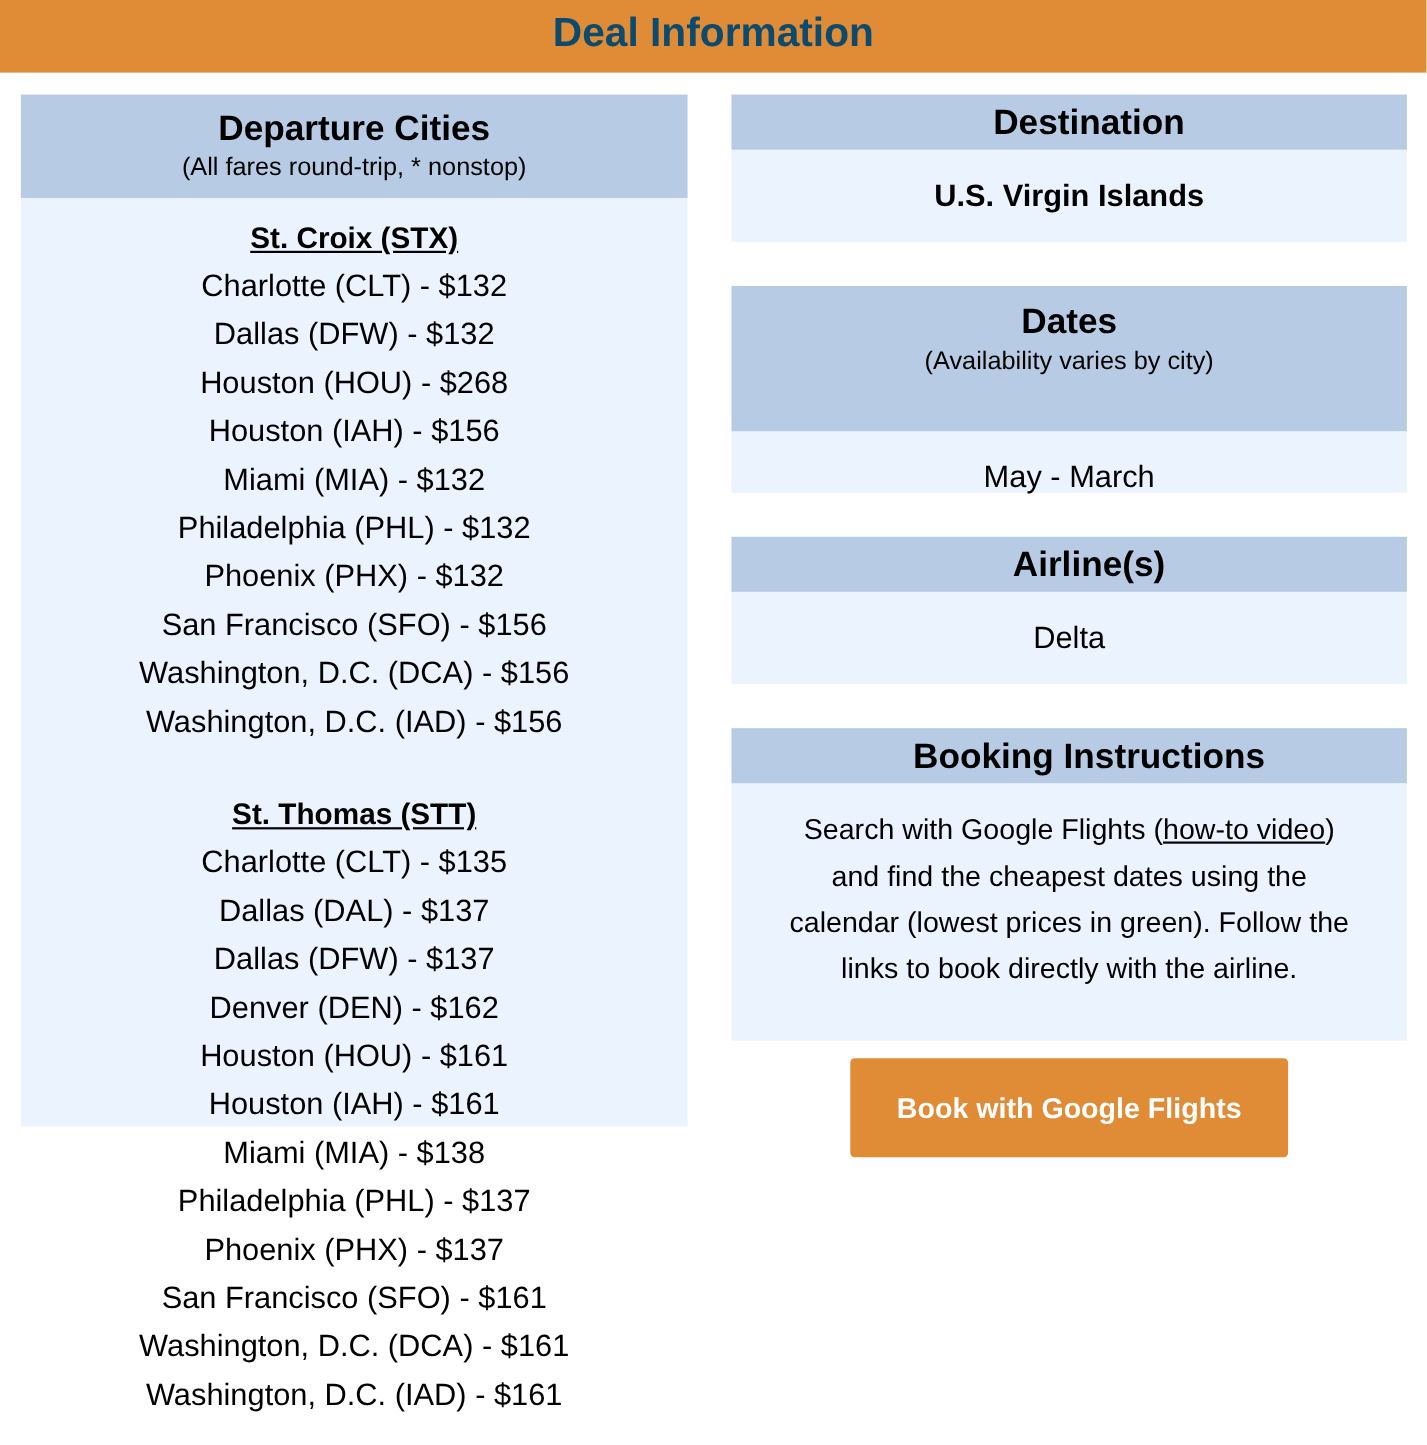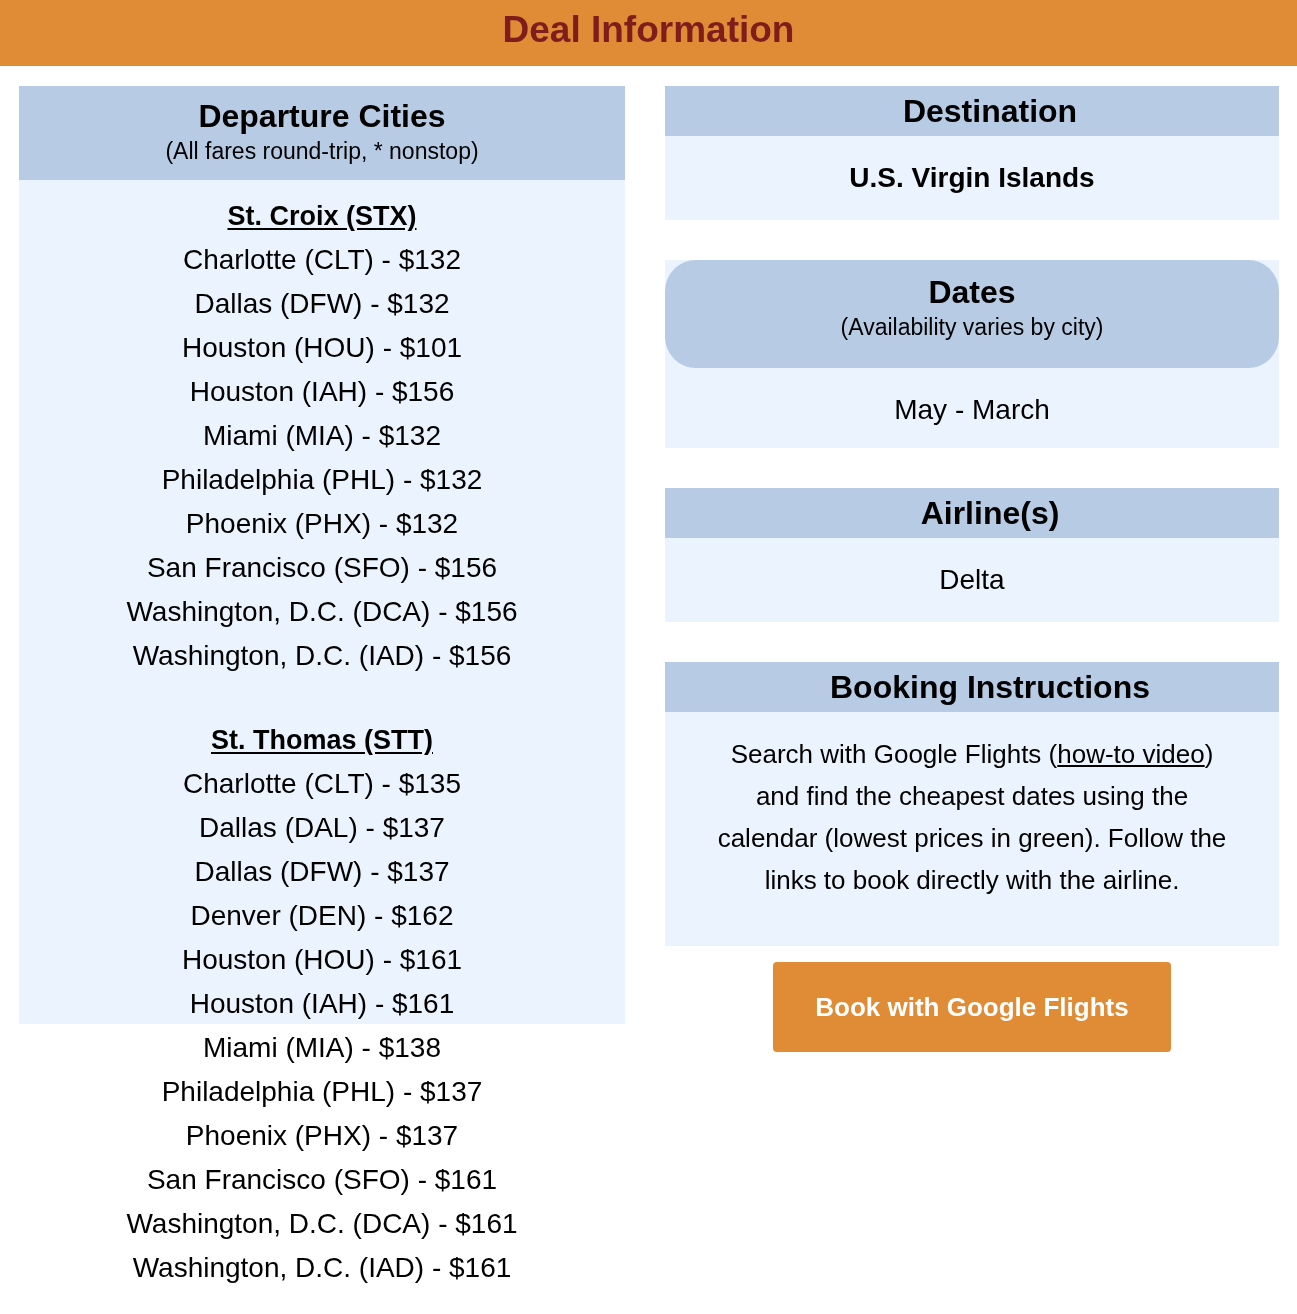--- a/index.html
+++ b/index.html
@@ -1,21 +1,21 @@
 <!DOCTYPE html>
 <html><head>
 <meta charset="utf-8">
 <style>
   * { box-sizing: border-box; margin: 0; padding: 0; }
   html, body { width: 1297px; height: 1314px; background: #ffffff; overflow: hidden; }
   body { font-family: "Liberation Sans", "DejaVu Sans", sans-serif; color: #000; position: relative; }
 
   .banner {
     position: absolute; left: 0; top: 0; width: 1297px; height: 66px;
-    background: #e08b35; color: #7f1d1d;
+    background: #e08b35; color: #0c4a6e;
     font-weight: bold; font-size: 37px;
     display: flex; align-items: center; justify-content: center;
     padding-bottom: 6px;
   }
 
   .left-col {
     position: absolute; left: 19px; top: 86px; width: 606px; height: 938px;
     background: #ebf3fe;
   }
   .panel-head {
@@ -31,21 +31,21 @@
     text-decoration: underline; text-underline-offset: 3px;
   }
   .fare { font-size: 28px; line-height: 44px; }
   .group-stx { padding-top: 14px; }
   .group-stt { padding-top: 40px; }
 
   .box {
     position: absolute; left: 665px; width: 614px; background: #ebf3fe;
   }
   .box .panel-head.single { height: 50px; display: flex; align-items: center; justify-content: center; padding-left: 36px; }
-  .box .panel-head.double { height: 108px; padding-top: 12px; border-radius: 31px; }
+  .box .panel-head.double { height: 132px; padding-top: 12px; }
   .box-body { text-align: center; font-size: 28px; }
 
   .box-dest { top: 86px; height: 134px; }
   .box-dest .box-body { font-weight: bold; height: 84px; line-height: 84px; }
 
   .box-dates { top: 260px; height: 188px; }
   .box-dates .box-body { height: 84px; line-height: 84px; }
 
   .box-airline { top: 488px; height: 134px; }
   .box-airline .box-body { height: 84px; line-height: 84px; }
@@ -73,21 +73,21 @@
 <div class="left-col">
   <div class="panel-head">
     <div class="head-title">Departure Cities</div>
     <div class="head-sub">(All fares round-trip, * nonstop)</div>
   </div>
 
   <div class="group group-stx">
     <div class="group-title">St. Croix (STX)</div>
     <div class="fare">Charlotte (CLT) - $132</div>
     <div class="fare">Dallas (DFW) - $132</div>
-    <div class="fare">Houston (HOU) - $101</div>
+    <div class="fare">Houston (HOU) - $268</div>
     <div class="fare">Houston (IAH) - $156</div>
     <div class="fare">Miami (MIA) - $132</div>
     <div class="fare">Philadelphia (PHL) - $132</div>
     <div class="fare">Phoenix (PHX) - $132</div>
     <div class="fare">San Francisco (SFO) - $156</div>
     <div class="fare">Washington, D.C. (DCA) - $156</div>
     <div class="fare">Washington, D.C. (IAD) - $156</div>
   </div>
 
   <div class="group group-stt">

